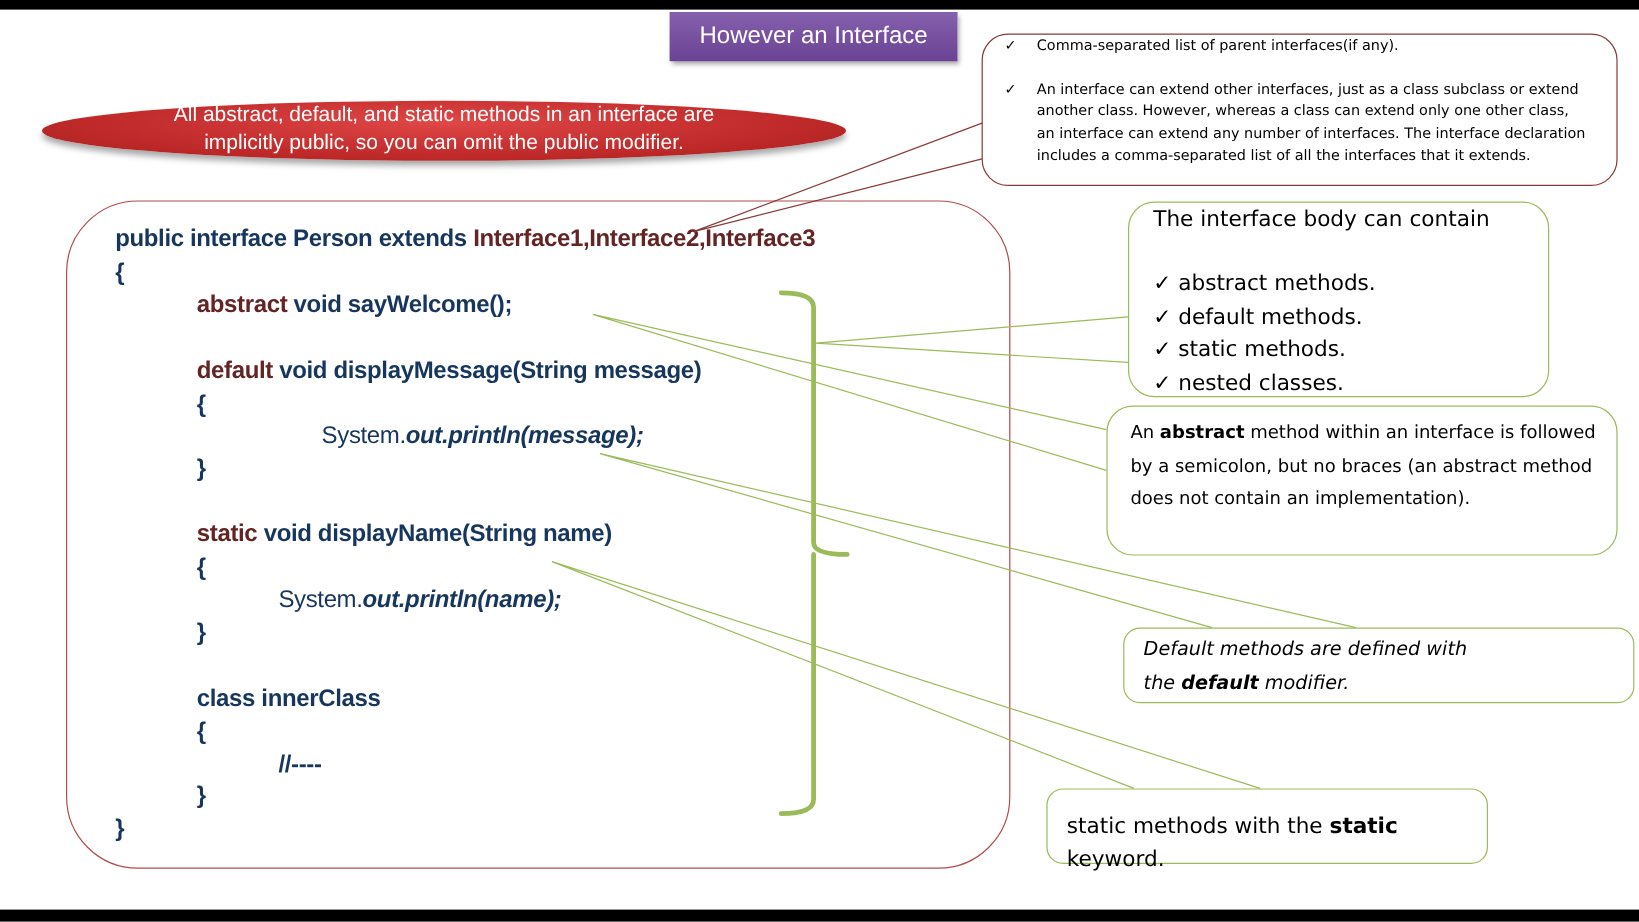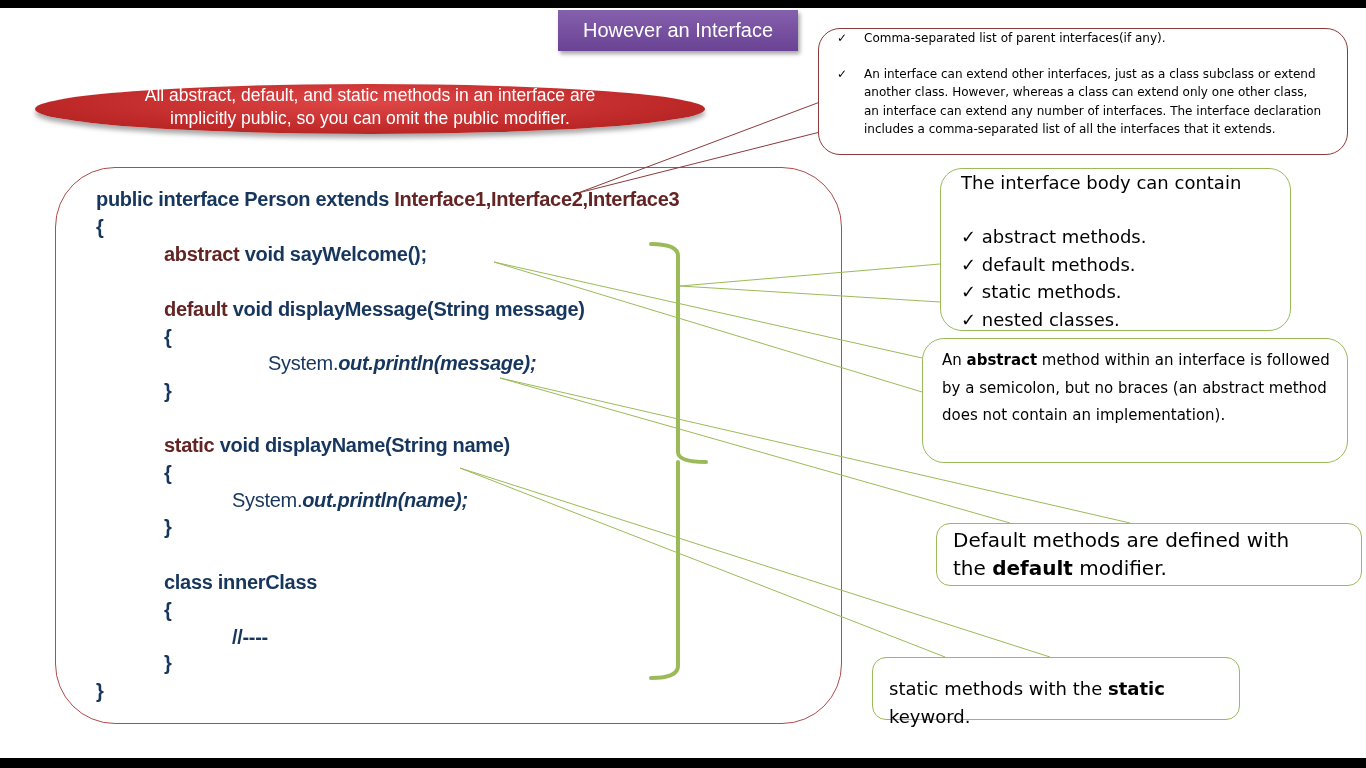--- a/index.html
+++ b/index.html
@@ -59,21 +59,21 @@
     font-size:18px; line-height:27.5px;
   }
   .callout-abstract {
     left:922px; top:338px; width:426px; height:125px;
     border:1px solid #9bbb59; border-radius:22px;
     font-size:15px; line-height:27.5px;
   }
   .callout-default {
     left:936px; top:523px; width:426px; height:63px;
     border:1px solid #9bbb59; border-radius:14px;
-    font-size:20px; line-height:27.5px;
+    font-size:16px; line-height:27.5px;font-style:italic;
   }
   .callout-static {
     left:872px; top:657px; width:368px; height:63px;
     border:1px solid #9bbb59; border-radius:14px;
     font-size:18px; line-height:27.5px;
   }
   b { font-weight:bold; }
 </style>
 </head>
 <body>

